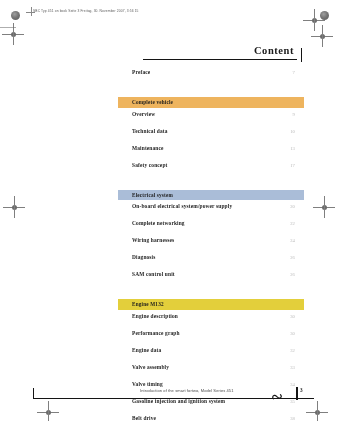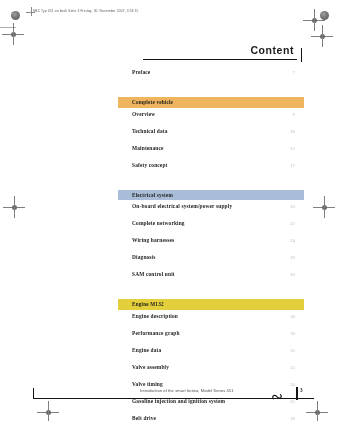--- a/index.html
+++ b/index.html
@@ -107,21 +107,21 @@
 
   .title-row {
     position: relative;
     height: 30px;
     margin-top: 32px;
   }
   .page-title {
     position: absolute;
     right: 10px;
     bottom: 6px;
-    font-family: Liberation Sans, sans-serif;
+    font-family: Liberation Serif, serif;
     font-size: 10.5px;
     font-weight: 700;
     letter-spacing: .55px;
     color: #1a1a1a;
   }
   .title-rule {
     position: absolute;
     left: 25px;
     right: 7px;
     bottom: 2px;

